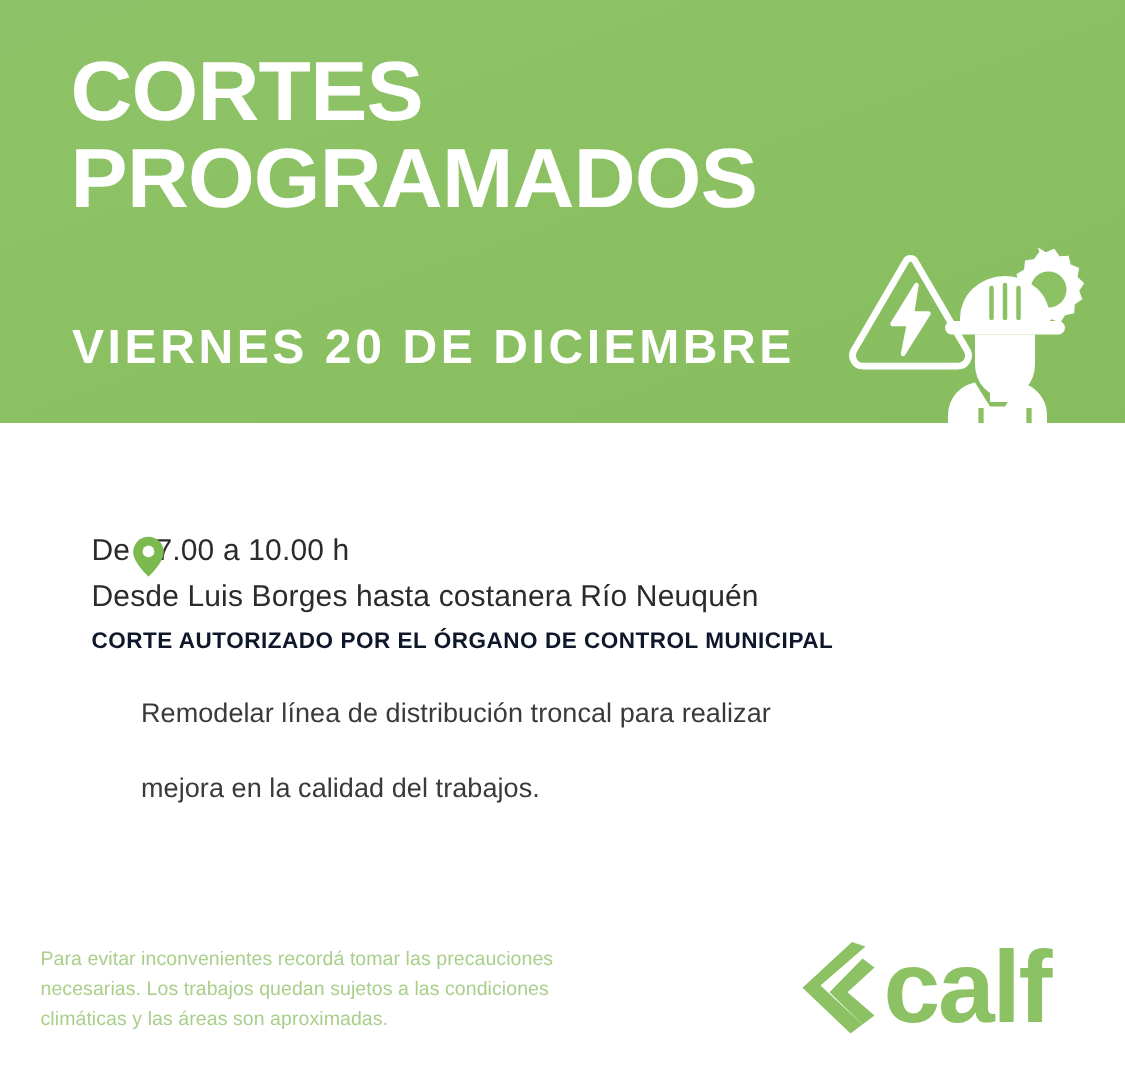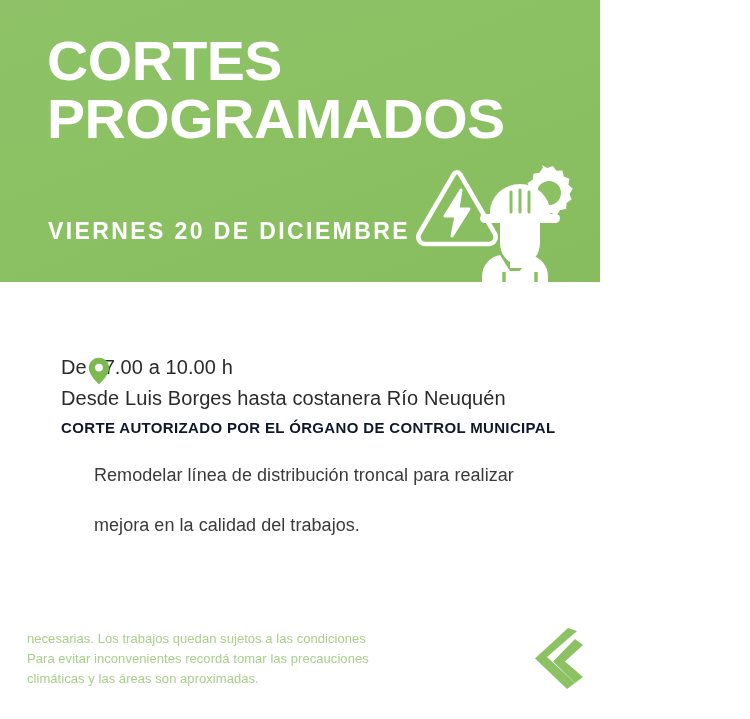--- a/index.html
+++ b/index.html
@@ -7,21 +7,21 @@
     width:750px;height:719px;
     background:#ffffff;
     font-family:"Liberation Sans", sans-serif;
     overflow:hidden;
     position:relative;
   }
   .poster{position:relative;width:750px;height:719px;background:#fff;overflow:hidden;}
 
   
   .header{
-    position:absolute;left:0;top:0;width:600px;height:282px;
+    position:absolute;left:0;top:0;width:750px;height:282px;
     background:linear-gradient(160deg,#8fc268 0%,#8bc163 45%,#87bd5f 100%);
     overflow:hidden;
   }
   .header-titles{
     position:absolute;left:47px;top:32px;width:600px;
   }
   .title-line{
     font-family:"Liberation Sans", sans-serif;
     font-weight:bold;
     font-size:56px;
@@ -29,21 +29,21 @@
     color:#ffffff;
     letter-spacing:-0.5px;
     transform:scaleX(1.02);
     transform-origin:left center;
     white-space:nowrap;
   }
   .subtitle{
     position:absolute;left:48px;top:215px;
     font-family:"Liberation Sans", sans-serif;
     font-weight:bold;
-    font-size:23px;
+    font-size:32px;
     line-height:32px;
     letter-spacing:2.4px;
     color:#ffffff;
     white-space:nowrap;
   }
 
   
   .worker-icon{
     position:absolute;right:8px;top:160px;width:180px;height:136px;
   }
@@ -175,30 +175,31 @@
       <div class="entry-time">De 07.00 a 10.00 h</div>
       <div class="entry-place">Desde Luis Borges hasta costanera Río Neuquén</div>
       <div class="entry-auth">CORTE AUTORIZADO POR EL ÓRGANO DE CONTROL MUNICIPAL</div>
       <div class="entry-desc">Remodelar línea de distribución troncal para realizar</div>
       <div class="entry-desc">mejora en la calidad del trabajos.</div>
     </div>
   </div>
 
   <div class="footer">
     <div class="footer-note">
+      <div>Para evitar inconvenientes recordá tomar las precauciones</div>
       <div>necesarias. Los trabajos quedan sujetos a las condiciones</div>
-      <div>Para evitar inconvenientes recordá tomar las precauciones</div>
       <div>climáticas y las áreas son aproximadas.</div>
     </div>
 
     <div class="brand">
       <div class="brand-mark">
         <svg viewBox="0 0 52 62" xmlns="http://www.w3.org/2000/svg">
           <g fill="#8dc264">
             <path d="M44 4 L14 30 L42 56 L34 62 L2 31.5 L35 1 Z"></path>
             <path d="M50 18 L32 34.5 L50 50 L42 56 L20 34.5 L42 12 Z" fill="#8dc264"></path>
           </g>
         </svg>
       </div>
+      <div class="brand-word">calf</div>
     </div>
   </div>
 
 </div>
 
 </body></html>

